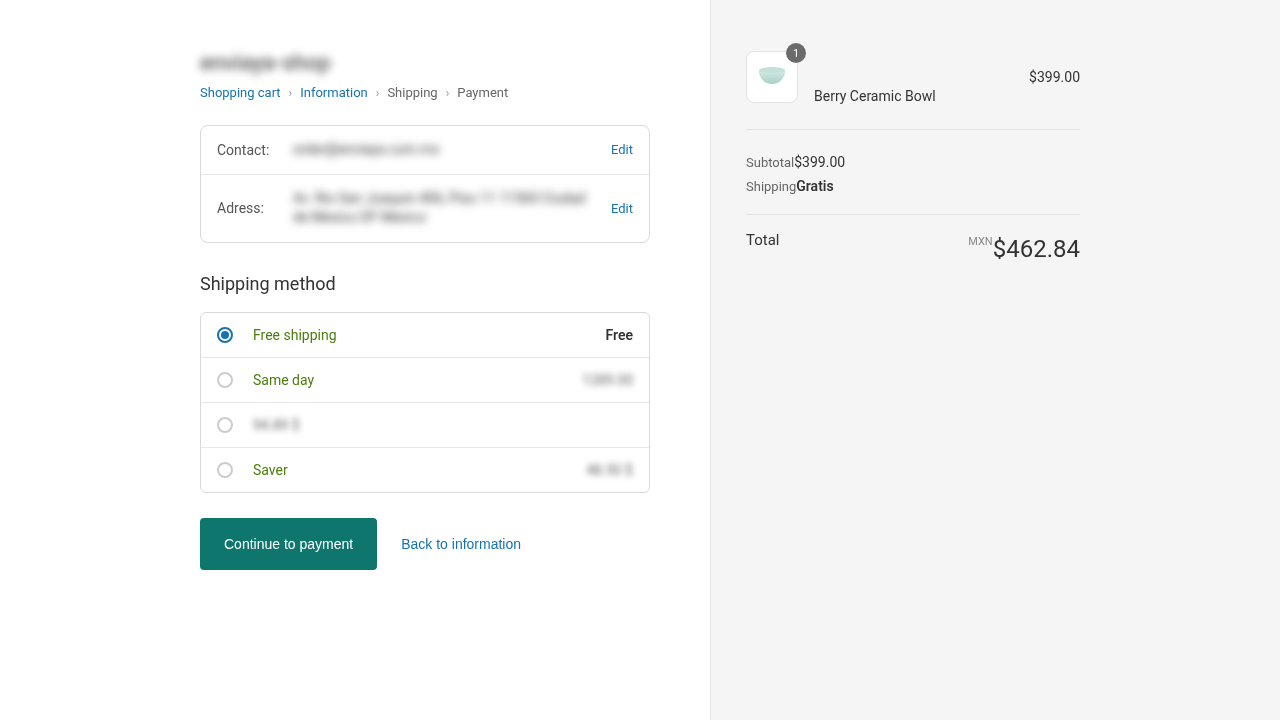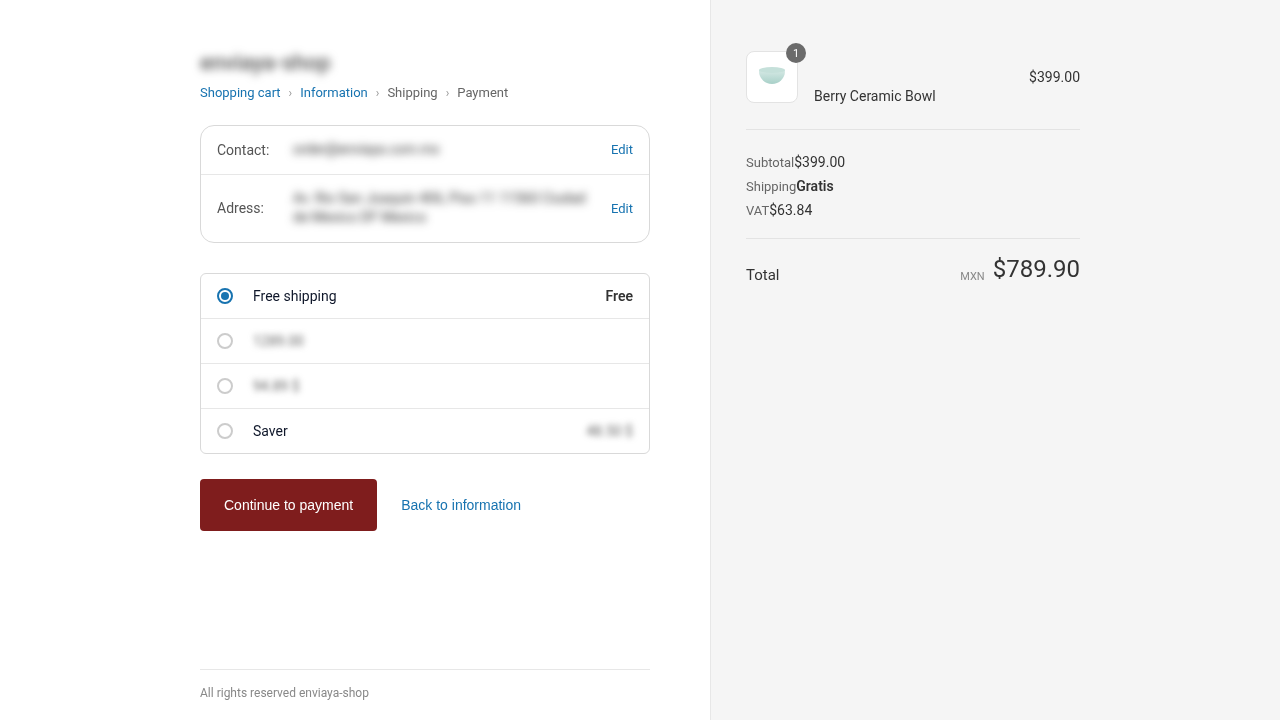--- a/index.html
+++ b/index.html
@@ -48,21 +48,21 @@
 .breadcrumb .link {
   color: #1773b0;
   cursor: pointer;
 }
 .breadcrumb .chevron {
   color: #999;
   font-size: 12px;
 }
 .info-box {
   border: 1px solid #d9d9d9;
-  border-radius: 14px;
+  border-radius: 8px;
   margin-bottom: 30px;
 }
 .info-row {
   display: flex;
   align-items: center;
   padding: 14px 16px;
   gap: 16px;
 }
 .info-row:not(:last-child) {
   border-bottom: 1px solid #e7e7e7;
@@ -117,38 +117,38 @@
 }
 .radio.selected::after {
   content: "";
   width: 8px;
   height: 8px;
   background: #1773b0;
   border-radius: 50%;
 }
 .shipping-option .name {
   flex: 1;
-  color: #0f172a;
+  color: #4d7c0f;
 }
 .shipping-option .price {
   color: #333;
   font-weight: 600;
 }
 .shipping-option .price.blurred {
   filter: blur(3px);
   font-weight: 400;
   color: #666;
 }
 .actions {
   display: flex;
   align-items: center;
   gap: 24px;
 }
 .btn-primary {
-  background: #7f1d1d;
+  background: #0f766e;
   color: #fff;
   border: none;
   padding: 18px 24px;
   font-size: 14px;
   font-weight: 500;
   border-radius: 4px;
   cursor: pointer;
 }
 .btn-link {
   color: #1773b0;
@@ -253,22 +253,21 @@
   display: flex;
   justify-content: space-between;
   align-items: baseline;
 }
 .total-row .label {
   color: #333;
   font-size: 15px;
 }
 .total-row .amount {
   display: flex;
-  align-items: flex-end;
-  gap: 8px;
+  align-items: flex-start;
 }
 .total-row .currency {
   color: #888;
   font-size: 11px;
 }
 .total-row .total {
   font-size: 24px;
   color: #333;
 }
 </style>
@@ -294,50 +293,49 @@
       <div class="value">order@enviaya.com.mx</div>
       <div class="edit">Edit</div>
     </div>
     <div class="info-row">
       <div class="label">Adress:</div>
       <div class="value">Av. Rio San Joaquin 406, Piso 11 11560 Ciudad de Mexico DF Mexico</div>
       <div class="edit">Edit</div>
     </div>
   </div>
 
+  <h2 class="section-title">Shipping method</h2>
 
   <div class="shipping-options">
     <label class="shipping-option">
       <span class="radio selected"></span>
       <span class="name">Free shipping</span>
       <span class="price">Free</span>
     </label>
     <label class="shipping-option">
       <span class="radio"></span>
+      <span class="name">Same day</span>
       <span class="price blurred">1289.00</span>
     </label>
     <label class="shipping-option">
       <span class="radio"></span>
       <span class="price blurred">94.89 $</span>
     </label>
     <label class="shipping-option">
       <span class="radio"></span>
       <span class="name">Saver</span>
       <span class="price blurred">48.50 $</span>
     </label>
   </div>
 
   <div class="actions">
     <button class="btn-primary">Continue to payment</button>
     <button class="btn-link">Back to information</button>
   </div>
 
-  <div class="footer">
-    <span>All rights reserved enviaya-shop</span>
-  </div>
 </div>
 
 <div class="right-panel">
   <div class="cart-item">
     <div class="thumb-wrap">
       <div class="thumb">
         <div class="bowl"></div>
       </div>
       <div class="badge">1</div>
     </div>
@@ -346,27 +344,23 @@
   </div>
 
   <div class="summary-row">
     <span class="label">Subtotal</span>
     <span class="value">$399.00</span>
   </div>
   <div class="summary-row">
     <span class="label">Shipping</span>
     <span class="value bold">Gratis</span>
   </div>
-  <div class="summary-row">
-    <span class="label">VAT</span>
-    <span class="value">$63.84</span>
-  </div>
 
   <div class="divider"></div>
 
   <div class="total-row">
     <span class="label">Total</span>
     <span class="amount">
       <span class="currency">MXN</span>
-      <span class="total">$789.90</span>
+      <span class="total">$462.84</span>
     </span>
   </div>
 </div>
 
 </body></html>

